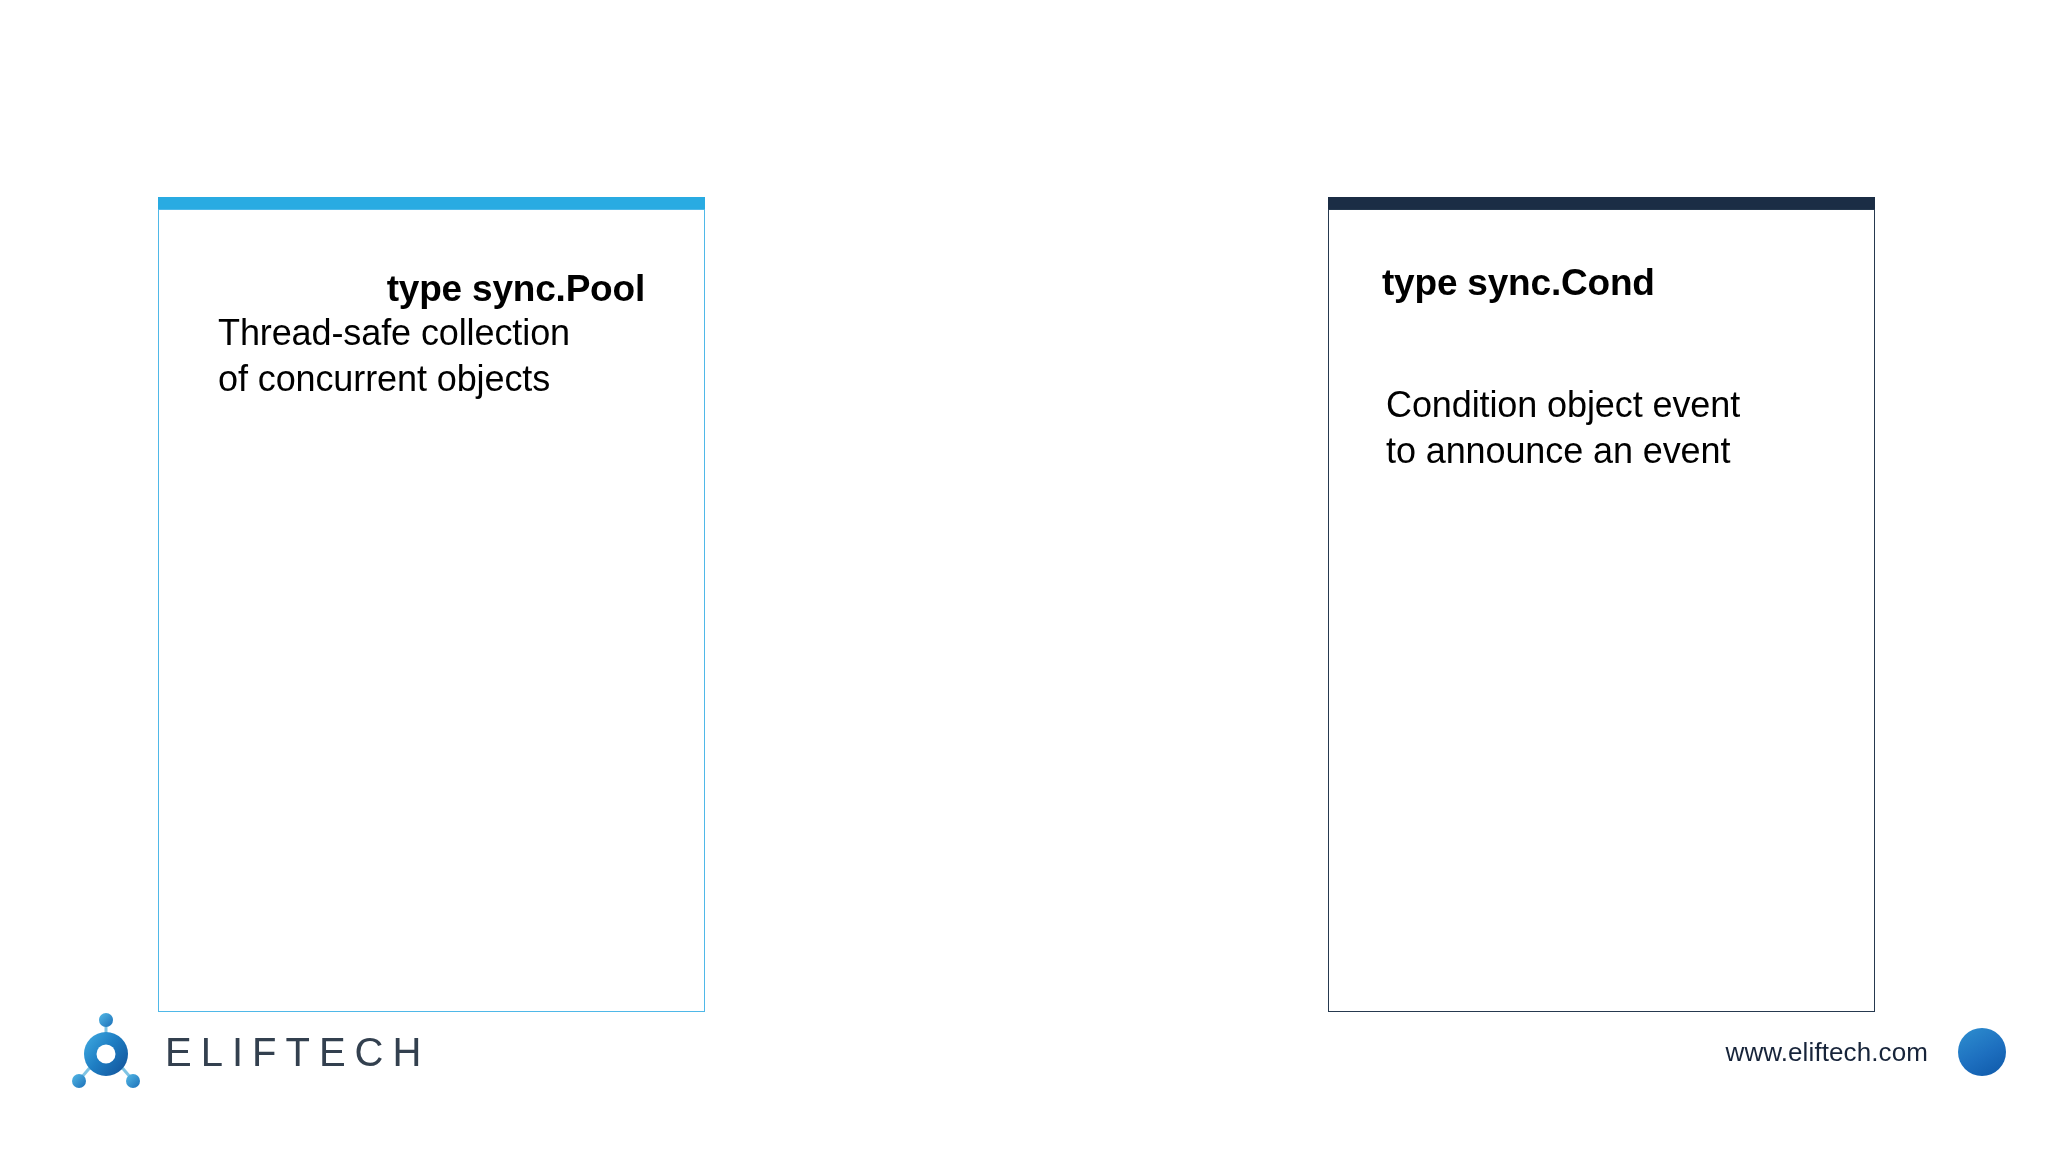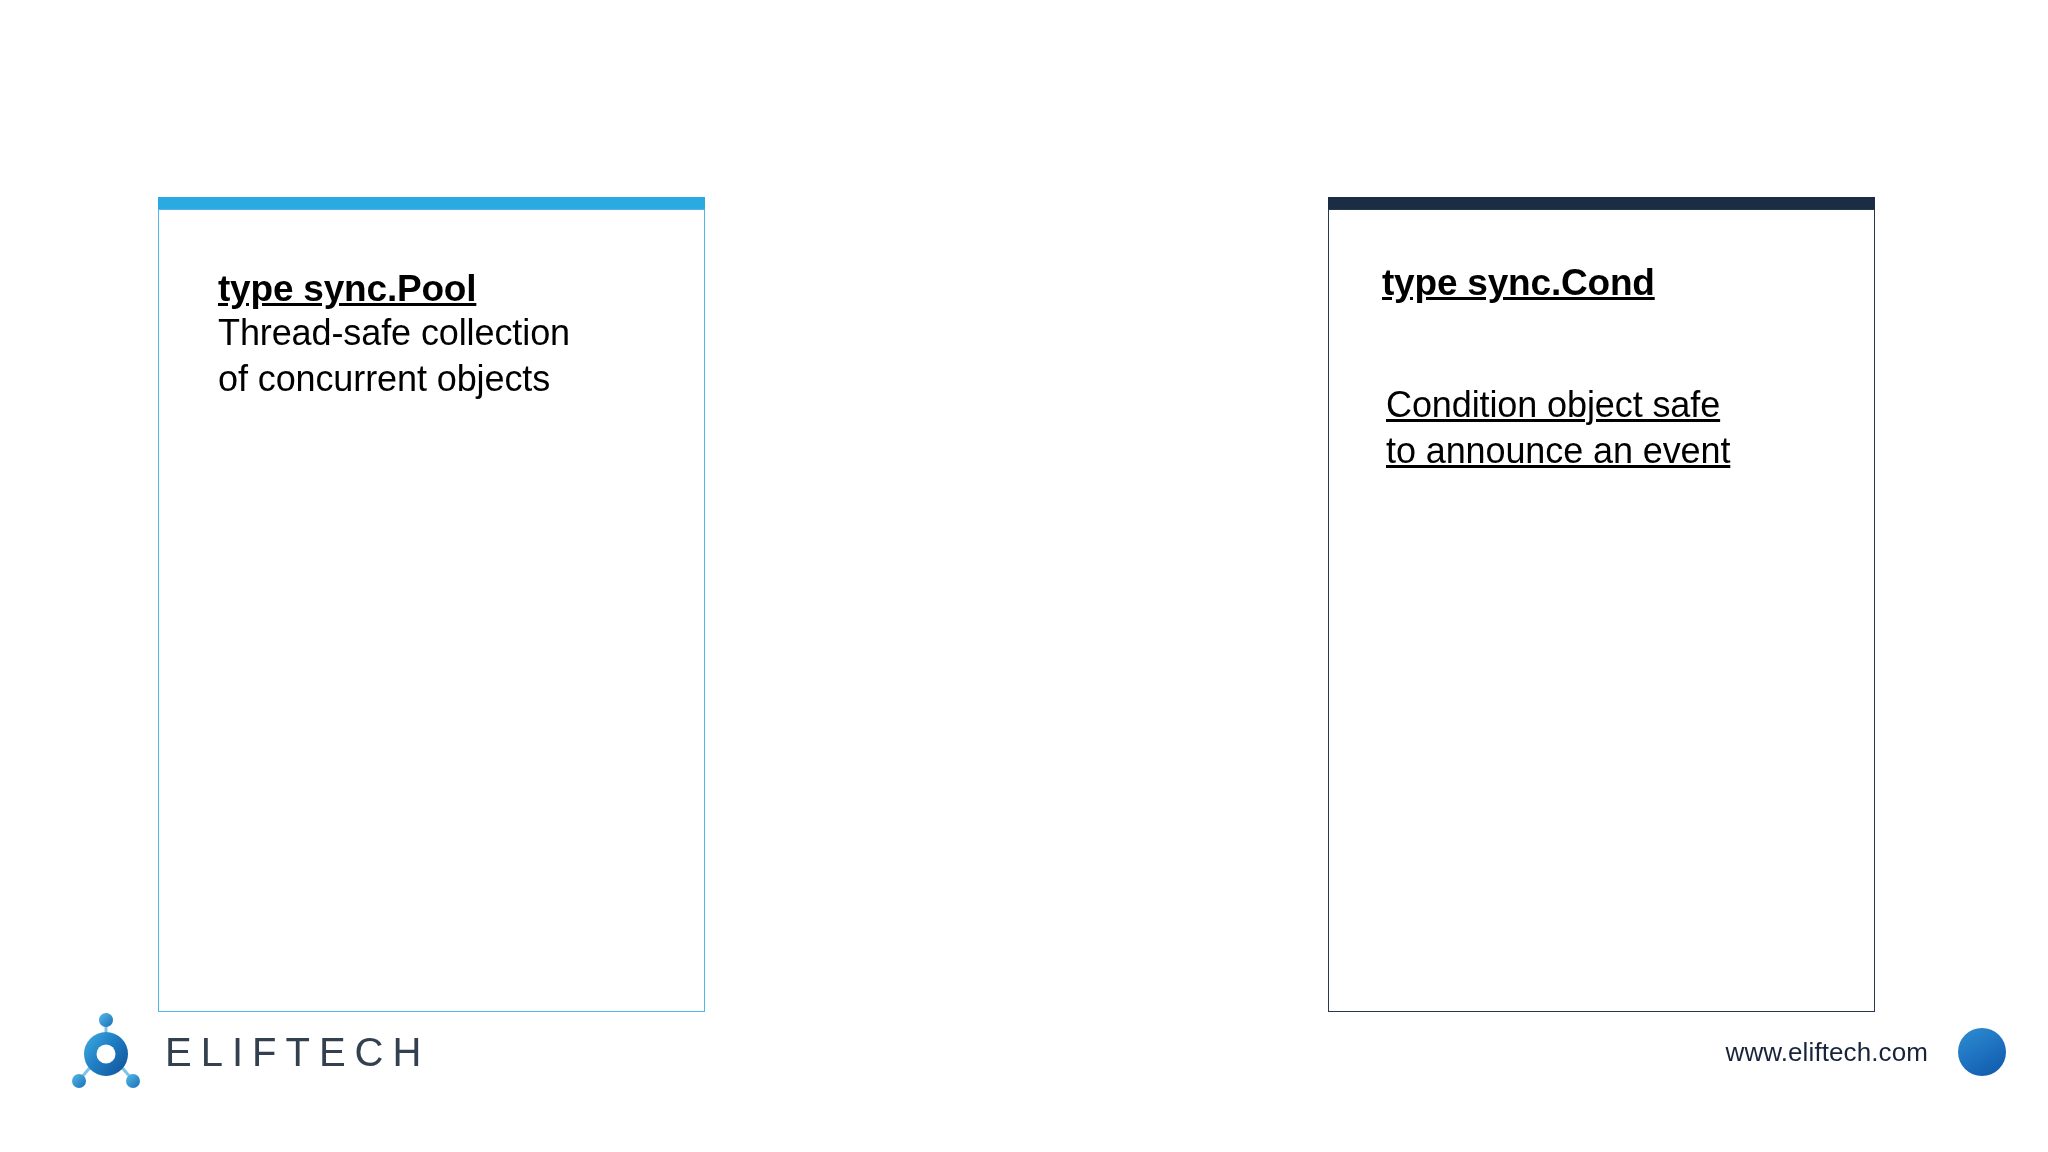--- a/index.html
+++ b/index.html
@@ -89,32 +89,32 @@
     font-size: 36px;
     font-weight: normal;
     color: #000000;
     line-height: 1.28;
     letter-spacing: -0.1px;
   }
 
   
   .card--pool .card-topbar { background: #29ABE2; }
   .card--pool .card-frame  { border-color: #4FB8E8; }
-  .card--pool .card-title  { text-align: left; padding-right: 12px; text-decoration: underline; }
+  .card--pool .card-title  { text-align: right; padding-right: 12px; }
 
   .card--map  .card-topbar { background: #1B5EA8; }
   .card--map  .card-frame  { border-color: #3C78C0; }
   .card--map  .card-title  { text-align: left; margin-left: -4px; }
 
   .card--cond .card-topbar { background: #1B2D45; }
   .card--cond .card-frame  { border-color: #26394F; }
   .card--cond .card-title  { text-align: left; margin-left: -4px; }
 
   .card--map .card-inner  { padding-left: 57px; padding-top: 66px; }
-  .card--cond .card-inner { padding-left: 58px; padding-top: 66px; text-decoration: underline; }
+  .card--cond .card-inner { padding-left: 58px; padding-top: 66px; }
   .card--map .card-body   { margin-top: 78px; }
   .card--cond .card-body  { margin-top: 78px; }
 
   .body-line { display: block; white-space: nowrap; }
 
   
   .footer-logo {
     position: absolute;
     left: 69px;
     top: 1052px;
@@ -183,21 +183,21 @@
       </div>
     </div>
 
 
     <div class="card card--cond">
       <div class="card-topbar"></div>
       <div class="card-frame"></div>
       <div class="card-inner">
         <div class="card-title">type sync.Cond</div>
         <div class="card-body">
-          <span class="body-line">Condition object safe</span>
+          <span class="body-line">Condition object event</span>
           <span class="body-line">to announce an event</span>
         </div>
       </div>
     </div>
 
   </div>
 
   <div class="footer-logo">
     <span class="logo-mark">
       <svg viewBox="0 0 74 80" width="74" height="80" aria-hidden="true">

